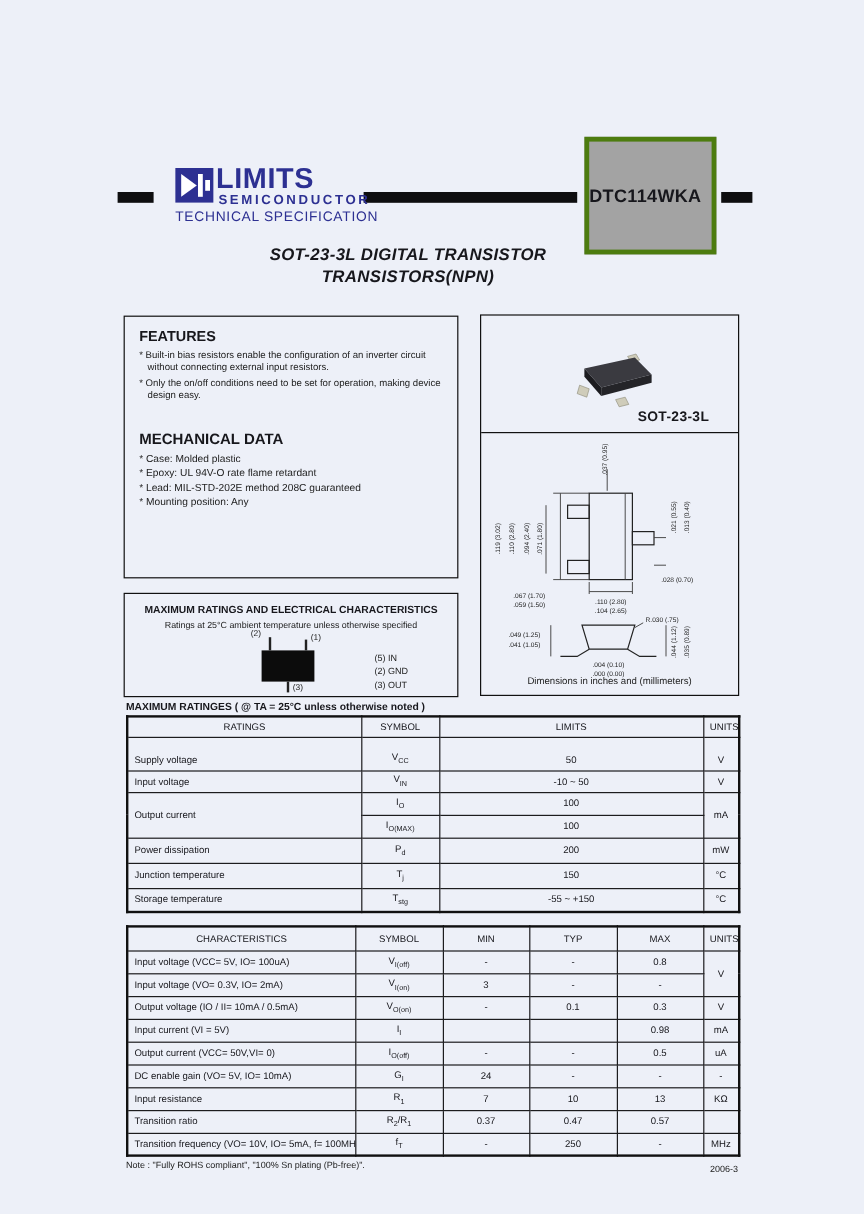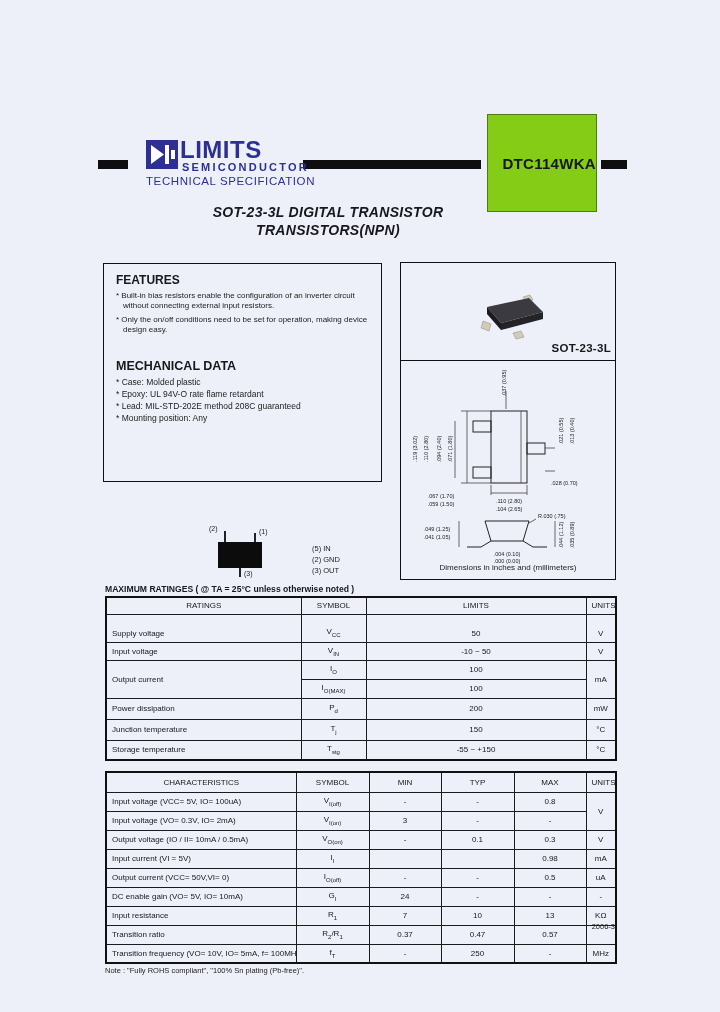--- a/index.html
+++ b/index.html
@@ -6,52 +6,52 @@
   .page{position:relative;width:720px;height:1012px;background:#edf0f8;
         font-family:"Liberation Sans",sans-serif;color:#17171c;overflow:hidden;}
   .abs{position:absolute;}
   .bar{position:absolute;background:#0e0e10;height:9px;}
   
   .brand-name{position:absolute;left:180px;top:136px;color:#2d3092;font-weight:bold;
               font-size:24px;letter-spacing:.5px;font-family:"Liberation Sans",sans-serif;}
   .brand-sub{position:absolute;left:182px;top:161px;color:#2d3092;font-weight:bold;
              font-size:11px;letter-spacing:2.2px;}
   .brand-tag{position:absolute;left:146px;top:175px;color:#2d3092;font-size:11.5px;letter-spacing:.6px;}
-  .part-box{position:absolute;left:487px;top:114px;width:110px;height:98px;background:#84cc16;
-            border:1px solid #4d7c0f;box-sizing:border-box;display:flex;align-items:center;justify-content:flex-end;}
+  .part-box{position:absolute;left:487px;top:114px;width:110px;height:98px;background:#a3a3a3;
+            border:4px solid #4d7c0f;box-sizing:border-box;display:flex;align-items:center;justify-content:flex-start;}
   .part-box span{font-weight:bold;font-size:15px;letter-spacing:.3px;}
-  .doc-title{position:absolute;left:93px;top:203px;width:470px;text-align:center;
+  .doc-title{position:absolute;left:105px;top:203px;width:470px;text-align:center;
              font-weight:bold;font-style:italic;font-size:14px;line-height:18px;letter-spacing:.3px;}
   
   .box{position:absolute;border:1.5px solid #111;box-sizing:border-box;}
   .features-box{left:103px;top:263px;width:279px;height:219px;padding:9px 12px;}
   .feat-head{font-size:12px;font-weight:bold;margin-bottom:4px;}
   .feat-item{font-size:8px;line-height:10px;margin-bottom:4px;padding-left:7px;text-indent:-7px;color:#222;}
   .mech-head{font-size:12.5px;font-weight:bold;margin:24px 0 3px 0;}
   .mech-item{font-size:8.5px;line-height:12px;color:#222;}
   .ratings-box{left:103px;top:494px;width:279px;height:87px;padding:8px 6px 0 6px;}
   .rb-head{font-size:8.6px;font-weight:bold;text-align:center;}
   .rb-sub{font-size:7.4px;text-align:center;margin-top:3px;color:#222;}
   .pin-label{position:absolute;font-size:7px;color:#222;}
   .legend-line{font-size:7.5px;line-height:11px;color:#222;}
   .pkg-box{left:400px;top:262px;width:216px;height:318px;}
   .pkg-photo{position:absolute;left:0;top:0;width:100%;height:98px;border-bottom:1.5px solid #111;box-sizing:border-box;}
-  .pkg-label{position:absolute;right:4px;bottom:6px;font-weight:bold;font-size:11.5px;letter-spacing:.3px;}
+  .pkg-label{position:absolute;right:24px;bottom:6px;font-weight:bold;font-size:11.5px;letter-spacing:.3px;}
   .pkg-caption{position:absolute;left:0;bottom:7px;width:100%;text-align:center;font-size:8px;color:#222;}
   
   .tbl-title{position:absolute;font-size:8.6px;font-weight:bold;}
   table.spec{position:absolute;border-collapse:collapse;table-layout:fixed;width:510px;border:2px solid #111;}
   table.spec td,table.spec th{border:1px solid #1c1c1e;font-size:8px;font-weight:normal;
        padding:0 5px;color:#17171c;overflow:hidden;white-space:nowrap;}
   table.spec th{}
   td.c{text-align:center;}
   td.l{text-align:left;}
   sub{font-size:6px;}
   .footer-note{position:absolute;left:105px;top:966px;font-size:7.5px;color:#222;}
-  .footer-ref{position:absolute;left:515px;top:922px;width:100px;text-align:right;font-size:7.5px;color:#222;}
+  .footer-ref{position:absolute;left:515px;top:970px;width:100px;text-align:right;font-size:7.5px;color:#222;}
   
   .chip-rect{position:absolute;left:218px;top:542px;width:44px;height:26px;background:#0c0c0c;}
   .wire{position:absolute;background:#222;}
   svg text{font-family:"Liberation Sans",sans-serif;fill:#222;}
   .dimline{stroke:#444;stroke-width:.8;fill:none;}
   .bodyline{stroke:#222;stroke-width:1;fill:none;}
 </style>
 </head>
 <body>
 
@@ -84,20 +84,24 @@
     <div class="feat-head">FEATURES</div>
     <div class="feat-item">* Built-in bias resistors enable the configuration of an inverter circuit without connecting external input resistors.</div>
     <div class="feat-item">* Only the on/off conditions need to be set for operation, making device design easy.</div>
     <div class="mech-head">MECHANICAL DATA</div>
     <div class="mech-item">* Case: Molded plastic</div>
     <div class="mech-item">* Epoxy: UL 94V-O rate flame retardant</div>
     <div class="mech-item">* Lead: MIL-STD-202E method 208C guaranteed</div>
     <div class="mech-item">* Mounting position: Any</div>
   </div>
 
+  <div class="box ratings-box">
+    <div class="rb-head">MAXIMUM RATINGS AND ELECTRICAL CHARACTERISTICS</div>
+    <div class="rb-sub">Ratings at 25°C ambient temperature unless otherwise specified</div>
+  </div>
   <div class="chip-rect"></div>
   <div class="wire" style="left:224px;top:531px;width:1.5px;height:11px;"></div>
   <div class="wire" style="left:254px;top:533px;width:1.5px;height:9px;"></div>
   <div class="wire" style="left:239px;top:568px;width:1.5px;height:9px;"></div>
   <div class="pin-label" style="left:209px;top:525px;">(2)</div>
   <div class="pin-label" style="left:259px;top:528px;">(1)</div>
   <div class="pin-label" style="left:244px;top:570px;">(3)</div>
   <div class="abs" style="left:312px;top:543px;">
     <div class="legend-line">(5) IN</div>
     <div class="legend-line">(2) GND</div>

